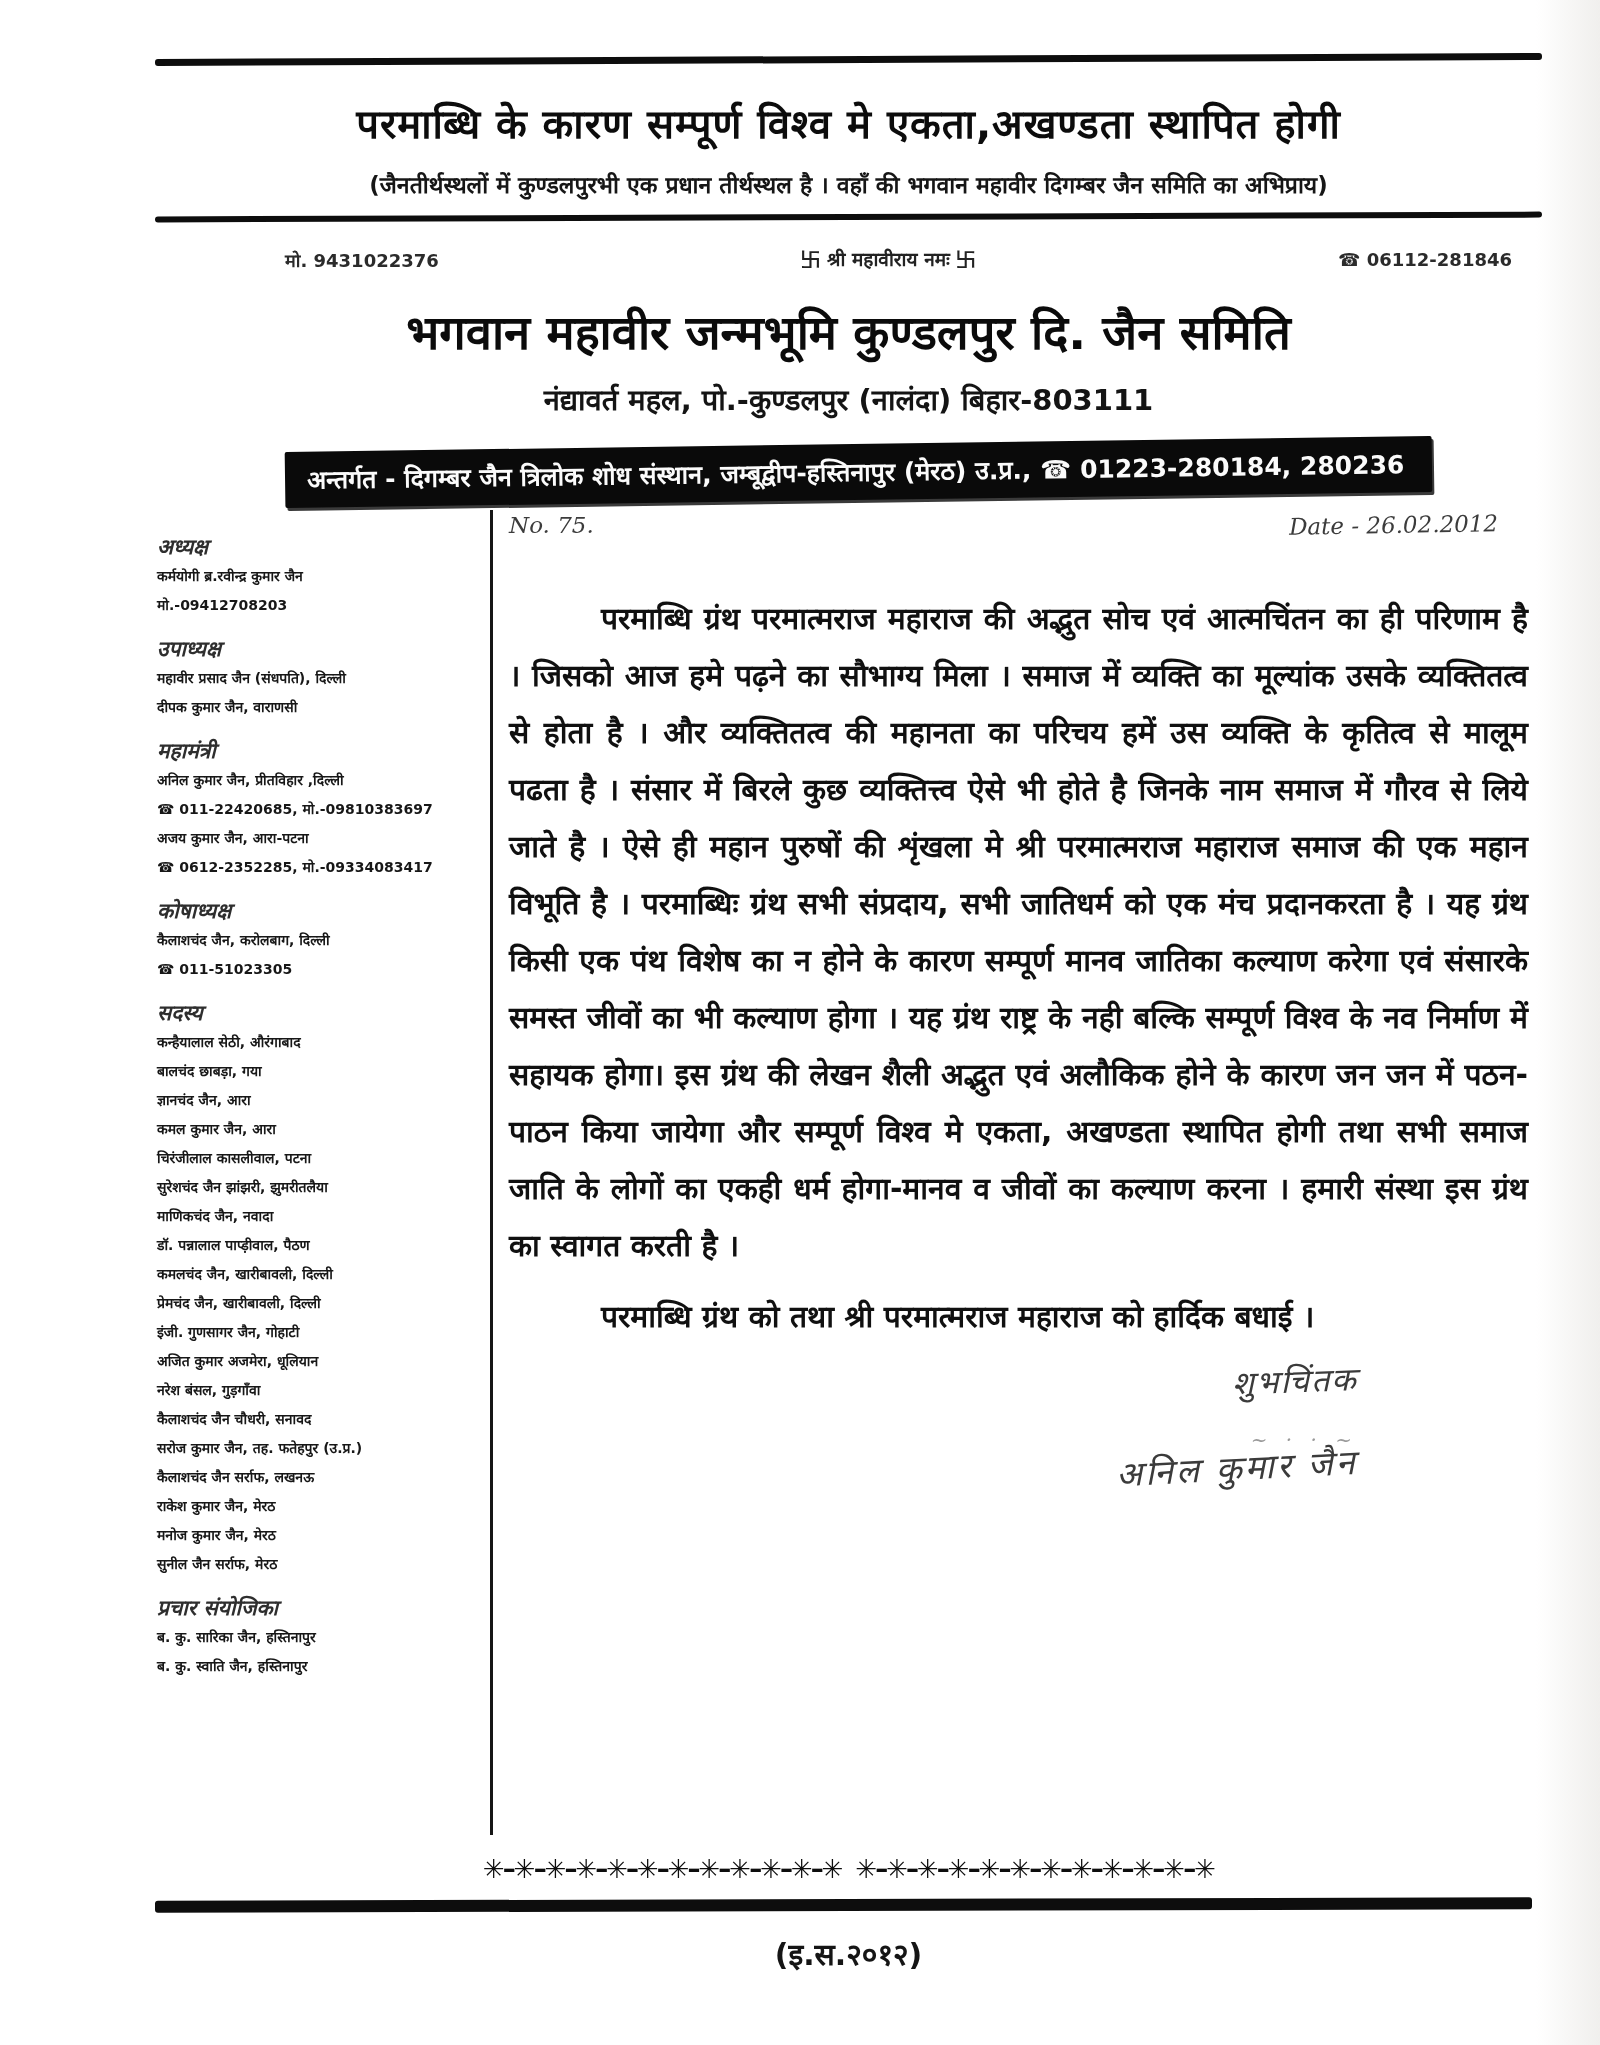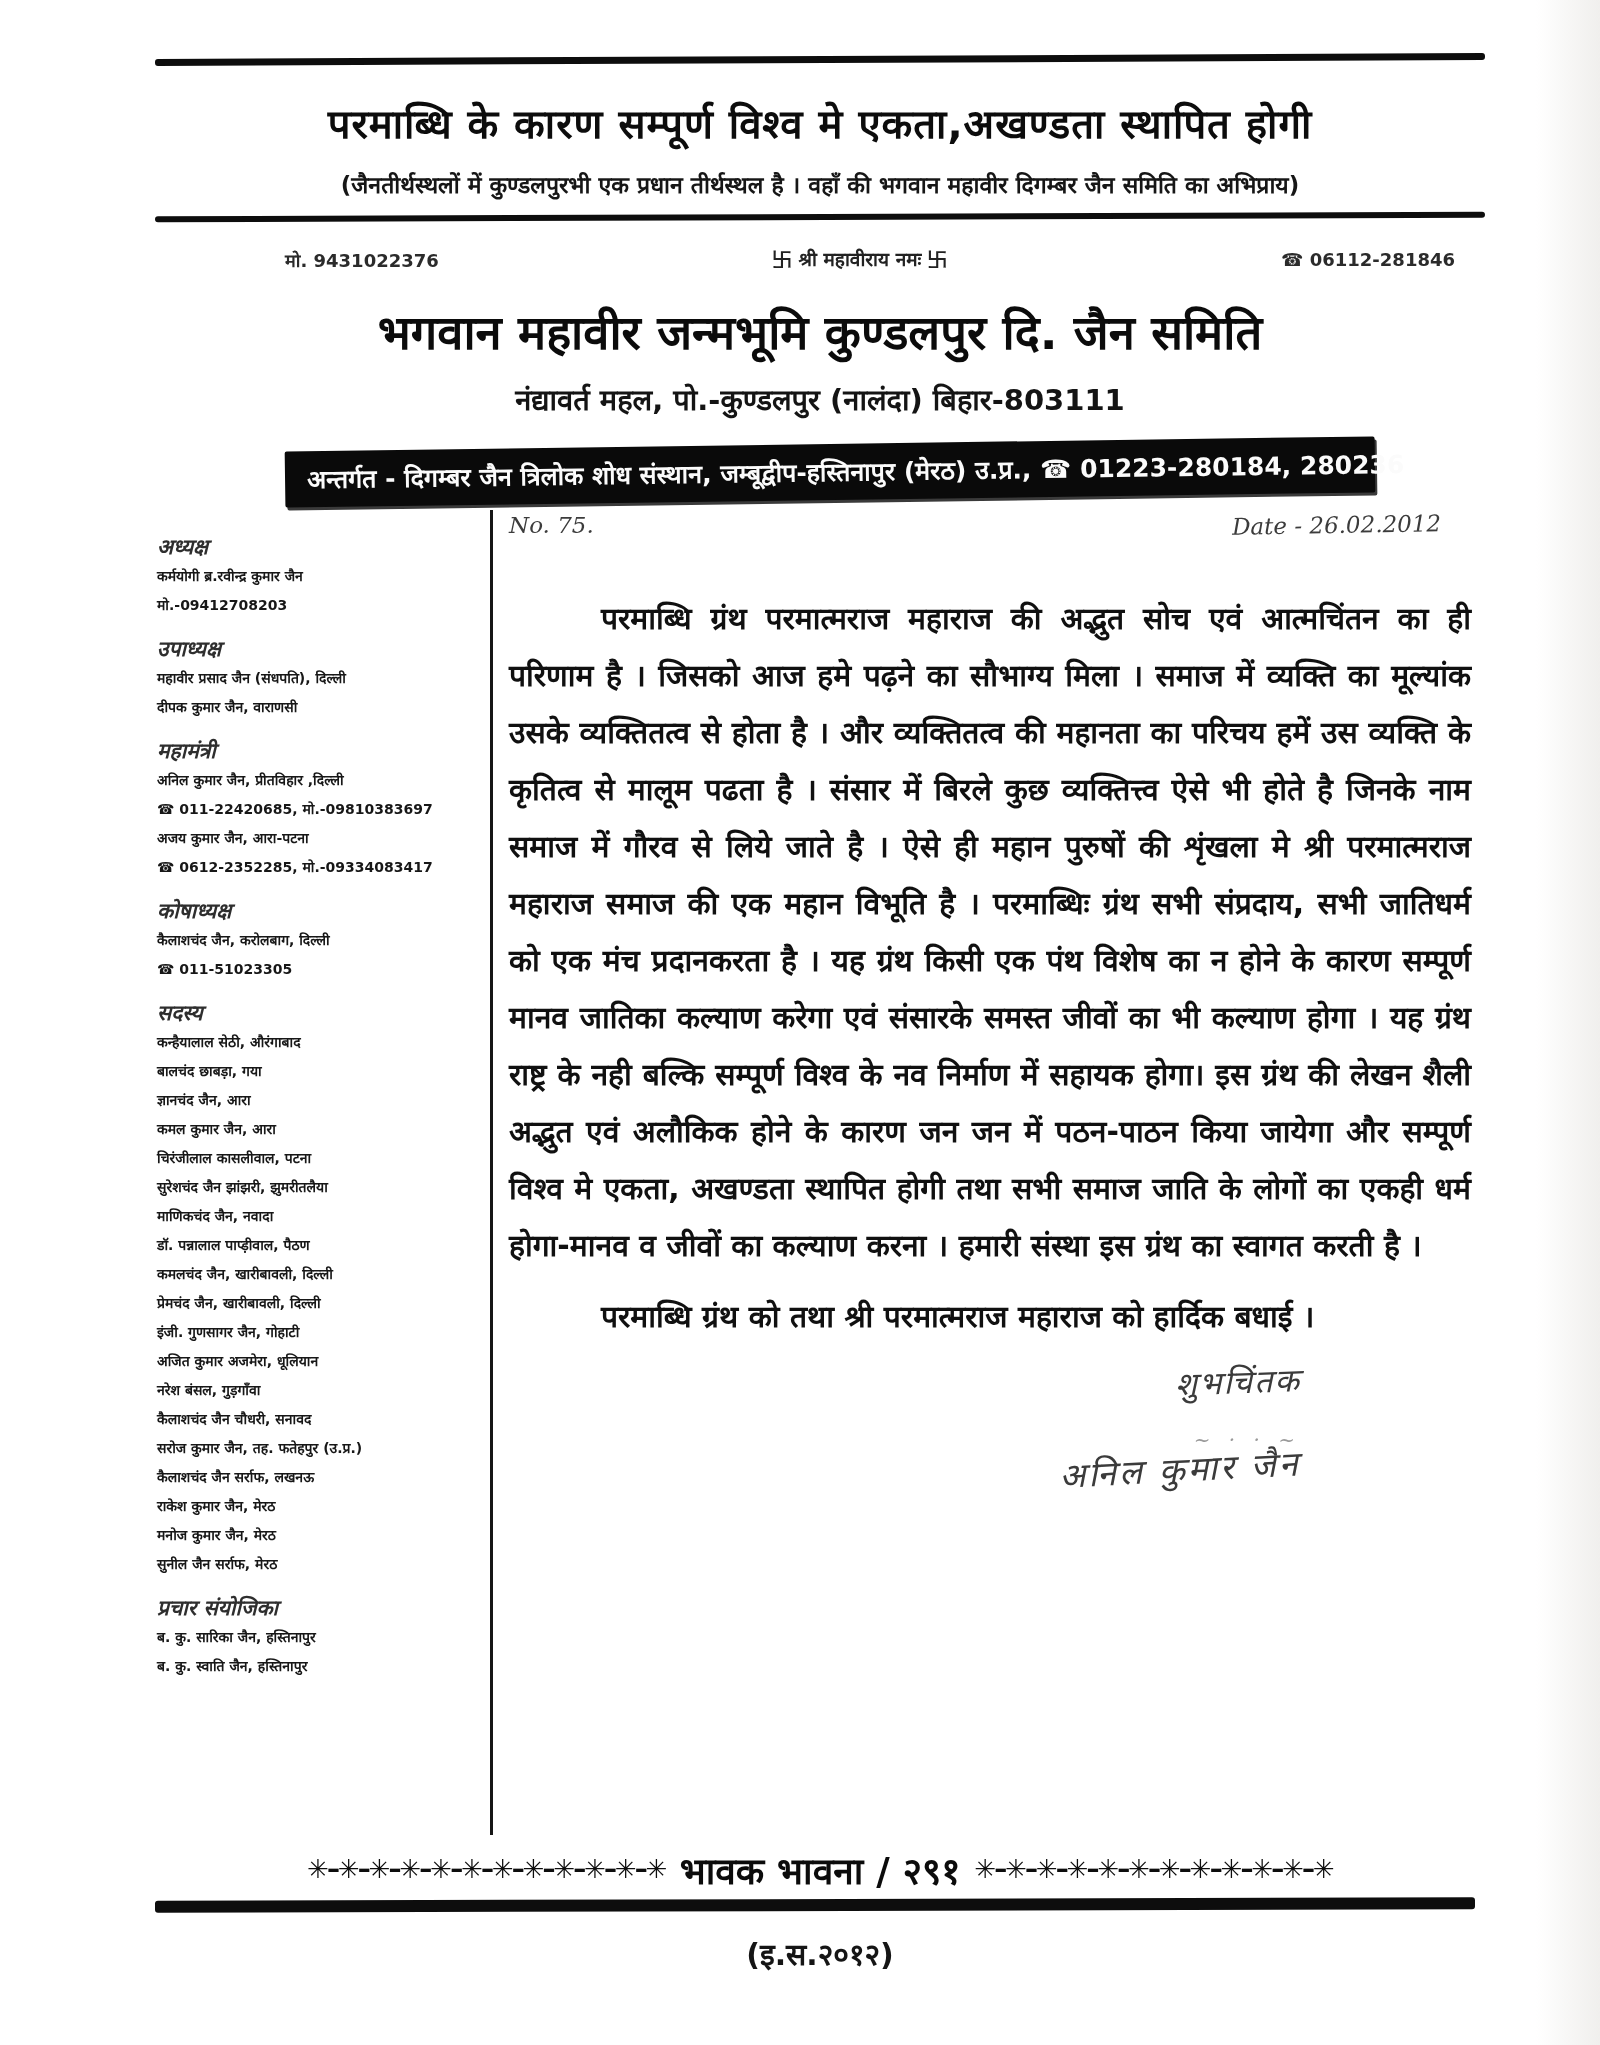--- a/index.html
+++ b/index.html
@@ -1,21 +1,21 @@
 <!DOCTYPE html>
 <html lang="hi"><head>
 <meta charset="utf-8">
 <style>
   * { margin:0; padding:0; box-sizing:border-box; }
   html,body { background:#e8e8e8; }
   body { font-family:"DejaVu Sans","Liberation Sans",sans-serif; color:#111; }
   .page {
     position:relative; width:1600px; height:2045px; margin:0 auto;
     background:linear-gradient(90deg,#ffffff 0%, #ffffff 96%, #f0efed 100%);
-    overflow:hidden; padding:48px 115px 0 155px;
+    overflow:hidden; padding:48px 58px 0 155px;
   }
   .rule { background:#0d0d0d; height:7px; border-radius:3px; }
   .rule-top { margin-top:8px; transform:rotate(-0.25deg); }
   .rule-2 { height:6px; margin-top:14px; transform:rotate(-0.2deg); }
 
   .headline {
     text-align:center; font-size:40px; font-weight:800; letter-spacing:1px;
     margin-top:32px; color:#0c0c0c;
   }
   .subheadline {
@@ -182,21 +182,20 @@
         <div class="signoff">शुभचिंतक</div>
         <div class="sign-scribble">~  ·  ·  ~</div>
         <div class="signature">अनिल कुमार जैन</div>
       </div>
     </main>
 
   </div>
 
   <div class="footer-band">
     <span class="orn left">✳–✳–✳–✳–✳–✳–✳–✳–✳–✳–✳–✳</span>
-    <span class="footer-title">भावक भावना / २९१</span>
     <span class="orn right">✳–✳–✳–✳–✳–✳–✳–✳–✳–✳–✳–✳</span>
   </div>
 
   <div class="rule rule-bottom"></div>
 
   <div class="year">(इ.स.२०१२)</div>
 
 </div>
 
 </body></html>

